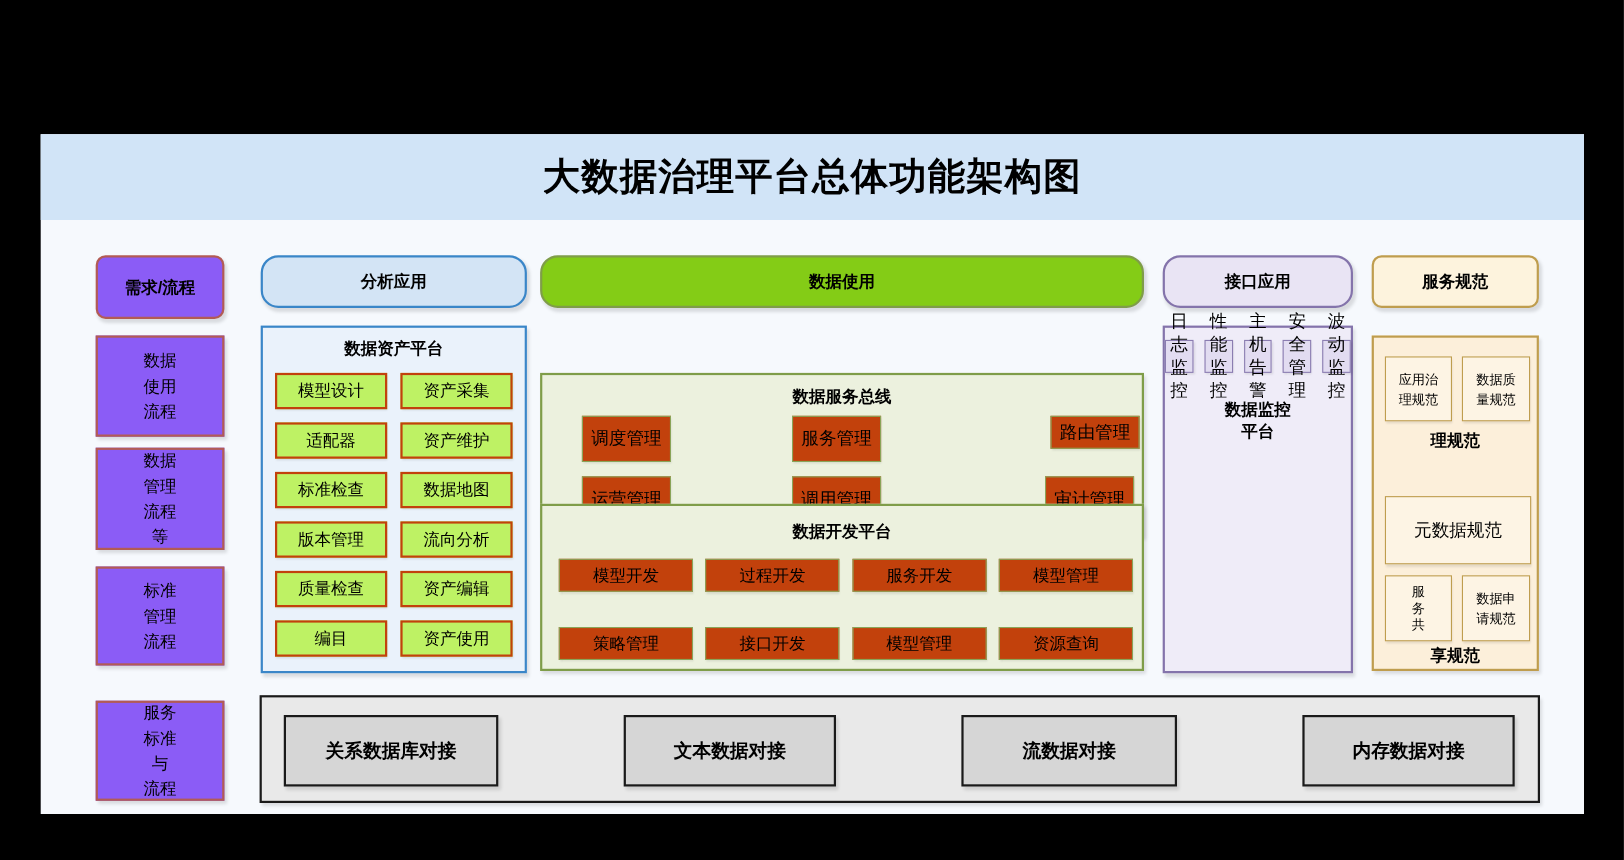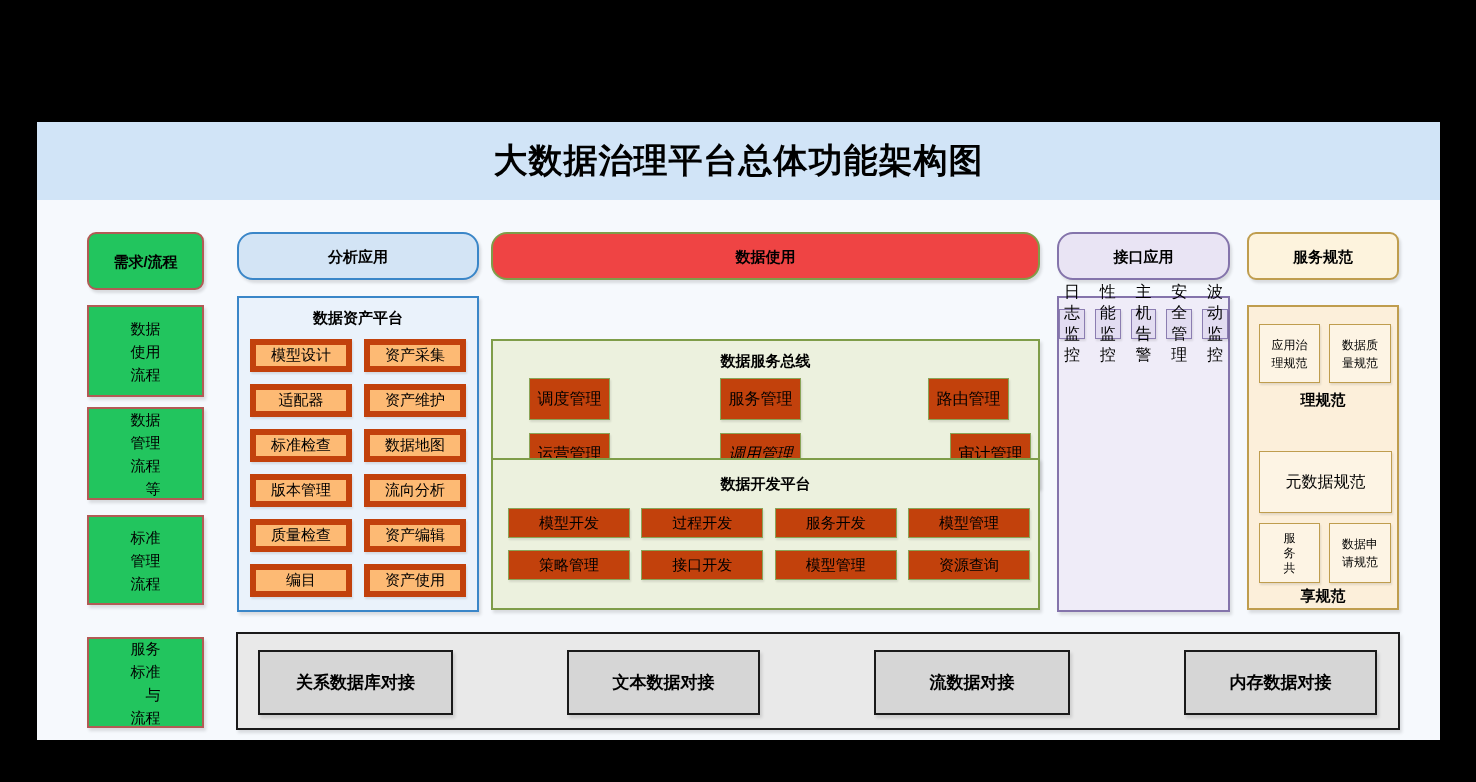--- a/index.html
+++ b/index.html
@@ -8,46 +8,46 @@
   .panel{position:absolute;left:37px;top:122px;width:1403px;height:618px;background:#f6f9fd;}
   .titlebar{position:absolute;left:0;top:0;width:100%;height:78px;background:#d1e4f7;
             display:flex;align-items:center;justify-content:center;}
   .title-text{font-size:34px;font-weight:bold;letter-spacing:1px;}
   .box{position:absolute;box-sizing:border-box;display:flex;align-items:center;justify-content:center;
        text-align:center;font-size:15px;line-height:23px;box-shadow:2px 3px 3px rgba(0,0,0,0.12);}
   .hdr{font-weight:bold;border-radius:16px;}
   .prewrap{white-space:pre-line;}
   .rounded{border-radius:9px;}
   
-  .pink{background:#22c55e;border:2px solid #b25b55;text-align:right;}
+  .pink{background:#8b5cf6;border:2px solid #b25b55;}
   
   .bluehdr{background:#d3e4f5;border:2px solid #3a86c8;}
   .bluebox{background:#eaf2fb;border:2px solid #3a86c8;}
-  .blueitem{background:#fdba74;border:6px solid #c2410c;}
+  .blueitem{background:#bef264;border:2px solid #c2410c;}
   
-  .greenhdr{background:#ef4444;border:2px solid #7f9d49;}
+  .greenhdr{background:#84cc16;border:2px solid #7f9d49;}
   .greenbox{background:#ecf1de;border:2px solid #7f9d49;}
   .greenitem{background:#c2410c;border:1px solid #8aa458;}
   
   .purplehdr{background:#e9e4f4;border:2px solid #8474ab;}
   .purplebox{background:#efecf8;border:2px solid #8474ab;}
   .purpleitem{background:#e2dcf1;border:1px solid #8b7db1;}
   
   .yellowhdr{background:#fdf3dd;border:2px solid #bf9d4e;}
   .yellowbox{background:#fcefda;border:2px solid #bf9d4e;}
   .yellowitem{background:#fdf4e4;border:1px solid #bf9d4e;}
   
   .graybar{background:#e9e9e9;border:2px solid #1a1a1a;}
   .grayitem{background:#d6d6d6;border:2px solid #1a1a1a;font-weight:bold;font-size:17px;}
   .container{position:absolute;box-sizing:border-box;box-shadow:2px 3px 3px rgba(0,0,0,0.12);}
   .ctitle{text-align:center;font-weight:bold;font-size:15px;padding-top:9px;line-height:21px;}
   .grid2{display:grid;grid-template-columns:102px 102px;gap:12px;justify-content:center;margin-top:11px;}
   .grid2 .cell{height:33px;}
   .grid4{display:grid;grid-template-columns:122px 122px 122px 122px;justify-content:space-between;
-         row-gap:12px;padding:0 8px 0 15px;margin-top:14px;}
+         row-gap:32px;padding:0 8px 0 15px;margin-top:14px;}
   .grid4 .cell{height:30px;}
   .cell{position:relative;box-sizing:border-box;display:flex;align-items:center;justify-content:center;
         text-align:center;font-size:15px;box-shadow:1px 2px 2px rgba(0,0,0,0.10);}
   .stack{display:flex;flex-direction:row;align-items:center;gap:10px;margin-top:11px;}
   .stack .cell{width:151px;height:30px;font-size:16px;}
   .plabel{margin-top:24px;text-align:center;font-weight:bold;font-size:15px;line-height:20px;}
   .ylabel{position:absolute;left:0;width:100%;text-align:center;font-weight:bold;font-size:15px;}
 </style>
 </head>
 <body>
@@ -92,23 +92,23 @@
         <div class="cell blueitem">编目</div>
         <div class="cell blueitem">资产使用</div>
       </div>
     </div>
 
     <div class="box greenhdr hdr" style="left:454px;top:110px;width:549px;height:48px;">数据使用</div>
     <div class="container greenbox" style="left:454px;top:174px;width:549px;height:149px;margin-top:43px;">
       <div class="ctitle">数据服务总线</div>
       <div class="cell greenitem" style="position:absolute;left:36px;top:37px;width:81px;height:42px;font-size:16px;">调度管理</div>
       <div class="cell greenitem" style="position:absolute;left:227px;top:37px;width:81px;height:42px;font-size:16px;">服务管理</div>
-      <div class="cell greenitem" style="position:absolute;left:435px;top:37px;width:81px;height:42px;font-size:16px;">路由管理</div>
+      <div class="cell greenitem" style="position:absolute;left:462px;top:37px;width:81px;height:30px;font-size:16px;">路由管理</div>
       <div class="cell greenitem" style="position:absolute;left:36px;top:92px;width:81px;height:42px;font-size:16px;">运营管理</div>
-      <div class="cell greenitem" style="position:absolute;left:227px;top:92px;width:81px;height:42px;font-size:16px;font-style:italic;">调用管理</div>
+      <div class="cell greenitem" style="position:absolute;left:227px;top:92px;width:81px;height:42px;font-size:16px;">调用管理</div>
       <div class="cell greenitem" style="position:absolute;left:457px;top:92px;width:81px;height:42px;font-size:16px;text-align:right;">审计管理</div>
     </div>
     <div class="container greenbox" style="left:454px;top:336px;width:549px;height:152px;">
       <div class="ctitle" style="padding-top:13px;">数据开发平台</div>
       <div class="grid4">
         <div class="cell greenitem">模型开发</div>
         <div class="cell greenitem">过程开发</div>
         <div class="cell greenitem">服务开发</div>
         <div class="cell greenitem">模型管理</div>
         <div class="cell greenitem">策略管理</div>
@@ -120,20 +120,22 @@
 
     <div class="box purplehdr hdr" style="left:1020px;top:110px;width:173px;height:48px;">接口应用</div>
     <div class="container purplebox" style="left:1020px;top:174px;width:173px;height:316px;">
       <div class="stack">
         <div class="cell purpleitem">日志监控</div>
         <div class="cell purpleitem">性能监控</div>
         <div class="cell purpleitem">主机告警</div>
         <div class="cell purpleitem">安全管理</div>
         <div class="cell purpleitem">波动监控</div>
       </div>
+      <div class="plabel prewrap">数据监控
+平台</div>
     </div>
 
     <div class="box yellowhdr hdr rounded" style="left:1210px;top:110px;width:152px;height:48px;">服务规范</div>
     <div class="container yellowbox" style="left:1210px;top:183px;width:152px;height:305px;">
       <div class="cell yellowitem prewrap" style="position:absolute;left:10px;top:17px;width:61px;height:59px;font-size:12px;line-height:18px;">应用治
 理规范</div>
       <div class="cell yellowitem prewrap" style="position:absolute;left:80px;top:17px;width:62px;height:59px;font-size:12px;line-height:18px;">数据质
 量规范</div>
       <div class="ylabel" style="top:84px;">理规范</div>
       <div class="cell yellowitem" style="position:absolute;left:10px;top:144px;width:133px;height:62px;font-size:16px;">元数据规范</div>

